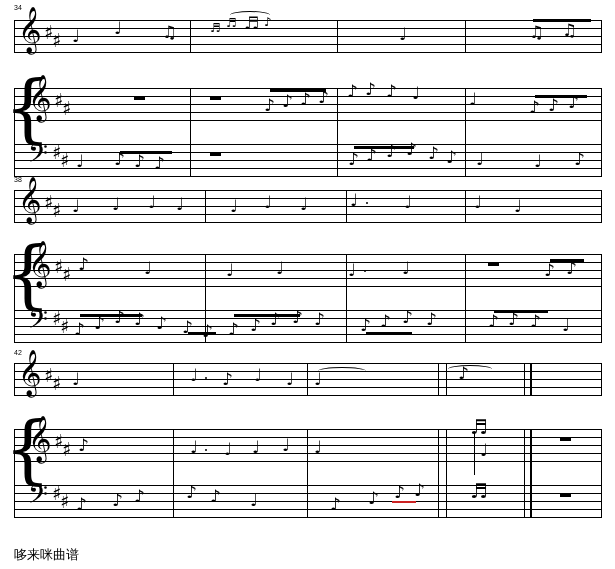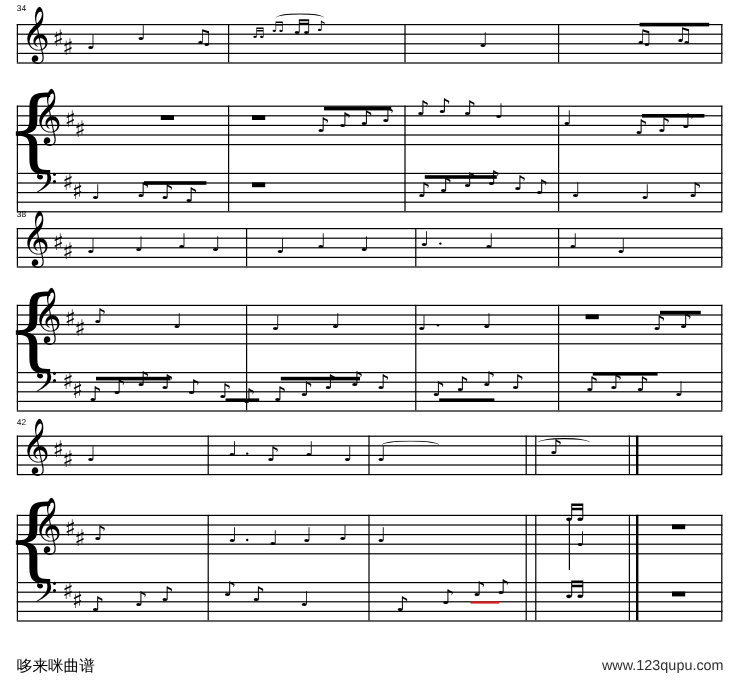--- a/index.html
+++ b/index.html
@@ -334,14 +334,13 @@
     <div class="barline" style="left:432px;top:74px;height:88px;"></div>
     <div class="barline" style="left:510px;top:8px;height:32px;"></div>
     <div class="barline" style="left:510px;top:74px;height:88px;"></div>
     <div class="barline thick" style="left:516px;top:8px;height:32px;"></div>
     <div class="barline thick" style="left:516px;top:74px;height:88px;"></div>
     <div class="barline" style="left:587px;top:8px;height:32px;"></div>
     <div class="barline" style="left:587px;top:74px;height:88px;"></div>
   </div>
 
   <div class="footer-left">哆来咪曲谱</div>
-  <div class="footer-right">www.123qupu.com</div>
 </div>
 
 </body></html>

